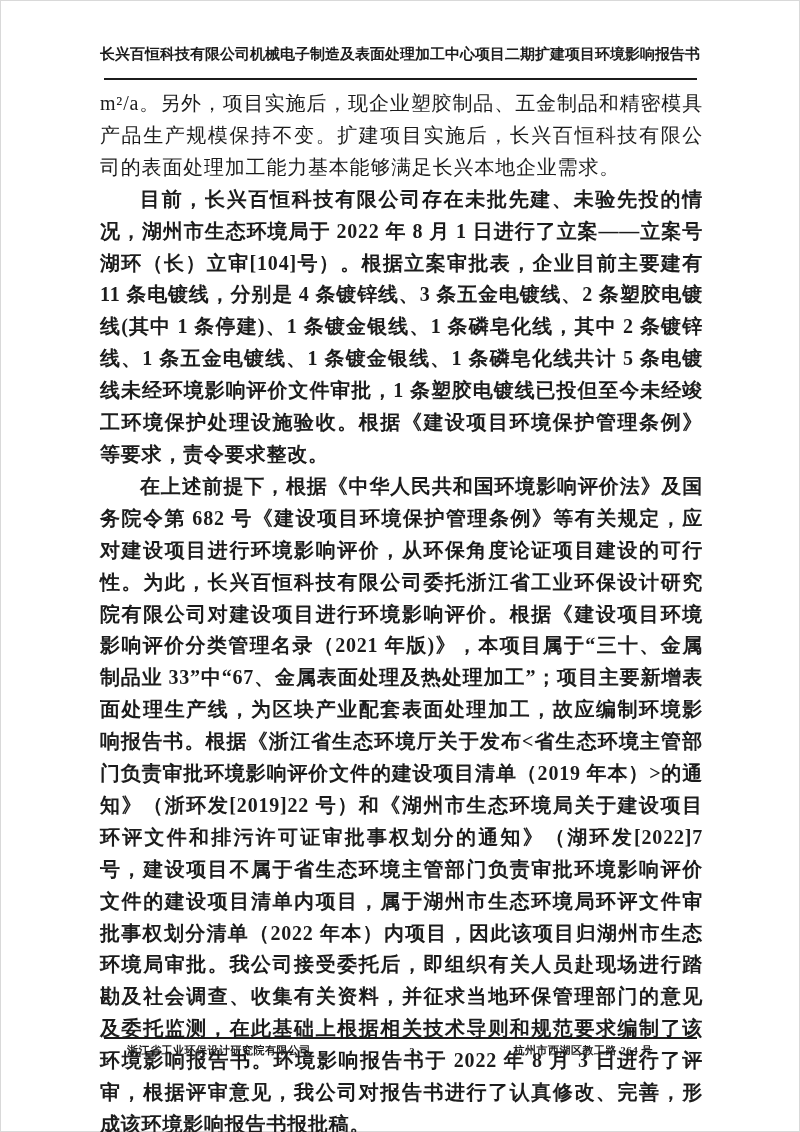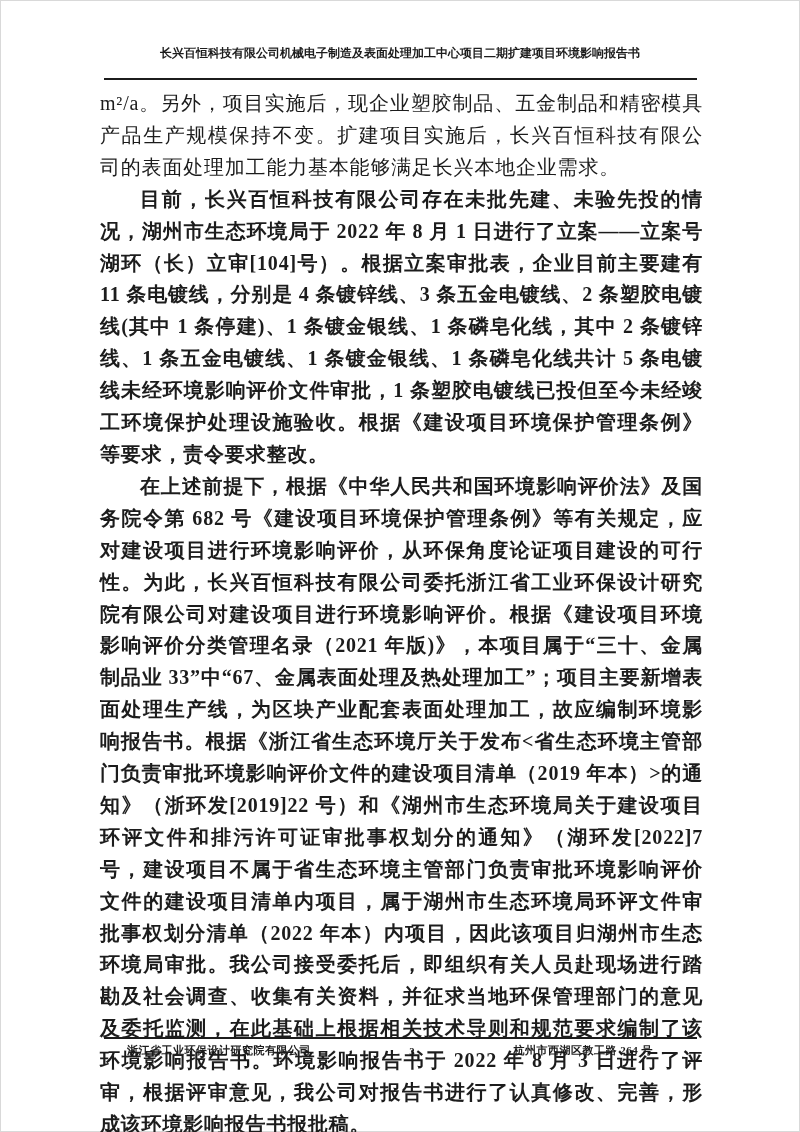--- a/index.html
+++ b/index.html
@@ -21,21 +21,21 @@
     border: 1px solid #d9d9d9;
     background: #ffffff;
     box-sizing: content-box;
   }
   .doc-header {
     position: absolute;
     top: 44px;
     left: 99px;
     width: 600px;
     text-align: center;
-    font-size: 12px;
+    font-size: 15px;
     font-weight: bold;
     letter-spacing: 0px;
     white-space: nowrap;
   }
   .header-rule {
     position: absolute;
     top: 77px;
     left: 103px;
     width: 593px;
     height: 2px;

